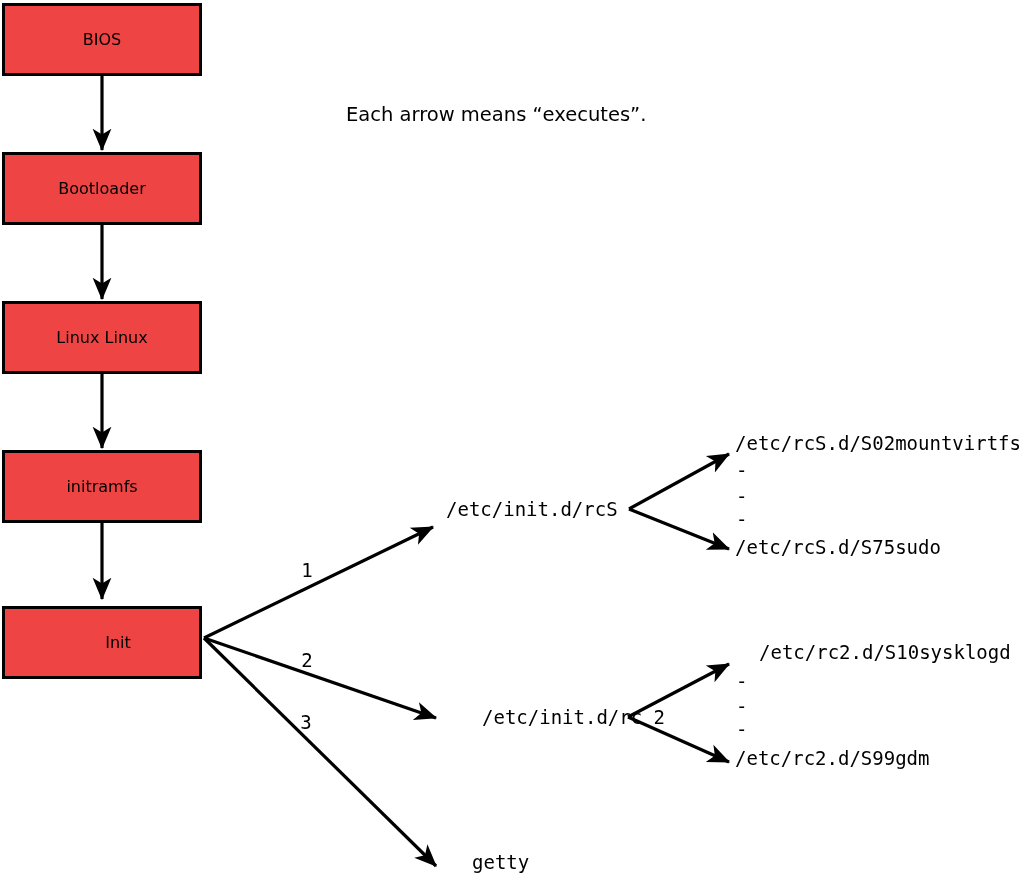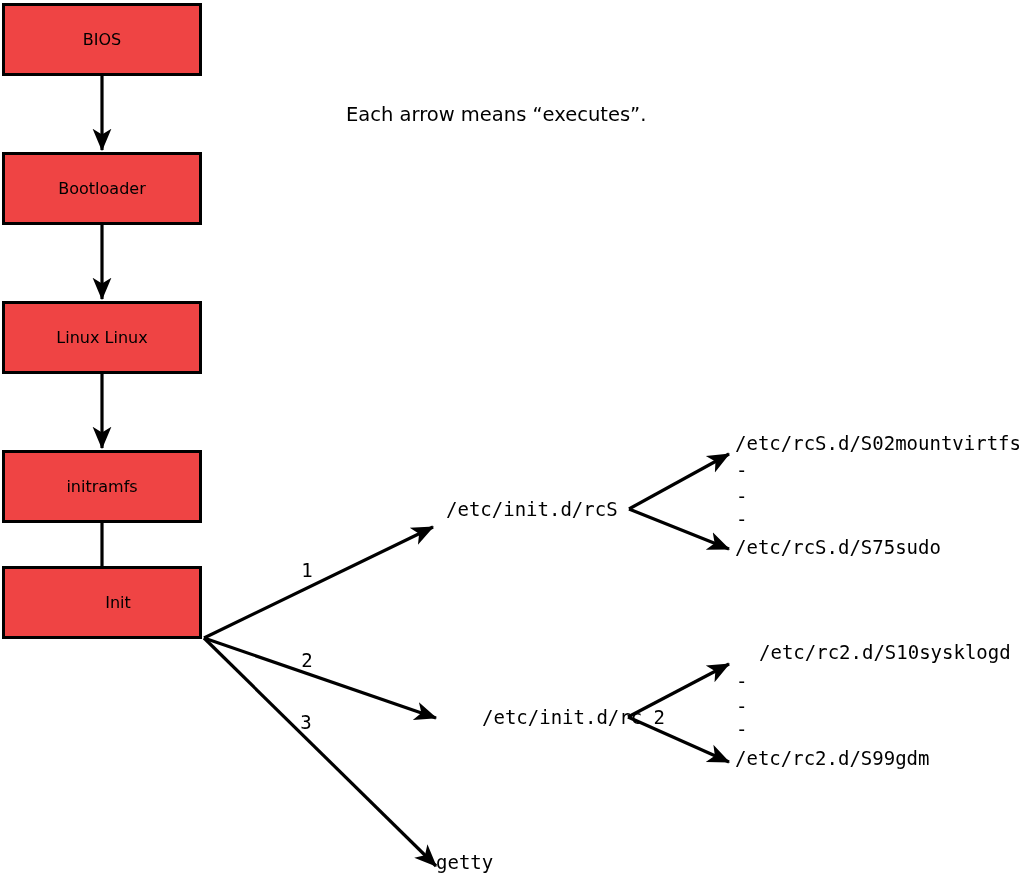--- a/index.html
+++ b/index.html
@@ -93,31 +93,31 @@
     </div>
   <div class="box" style="top:152px;">
       <span>Bootloader</span>
     </div>
   <div class="box" style="top:301px;">
       <span>Linux Linux</span>
     </div>
   <div class="box" style="top:450px;">
       <span>initramfs</span>
     </div>
-  <div class="box" style="top:566px;padding-left:32px;">
+  <div class="box" style="top:606px;padding-left:32px;">
       <span>Init</span>
     </div>
 
   <div class="edge-num" style="left:307px; top:570px;">1</div>
   <div class="edge-num" style="left:307px; top:660px;">2</div>
   <div class="edge-num" style="left:306px; top:722px;">3</div>
 
   <div class="mono" style="left:446px; top:509px;">/etc/init.d/rcS</div>
   <div class="mono" style="left:440px; top:717px;margin-left:42px;">/etc/init.d/rc 2</div>
-  <div class="mono" style="left:436px; top:862px;">getty</div>
+  <div class="mono" style="left:472px; top:862px;">getty</div>
 
   <div class="mono" style="left:735px; top:443px;">/etc/rcS.d/S02mountvirtfs</div>
   <div class="mono" style="left:736px; top:470px;">-</div>
   <div class="mono" style="left:736px; top:496px;">-</div>
   <div class="mono" style="left:736px; top:519px;">-</div>
   <div class="mono" style="left:735px; top:547px;">/etc/rcS.d/S75sudo</div>
 
   <div class="mono" style="left:759px; top:652px;">/etc/rc2.d/S10sysklogd</div>
   <div class="mono" style="left:736px; top:681px;">-</div>
   <div class="mono" style="left:736px; top:706px;">-</div>

